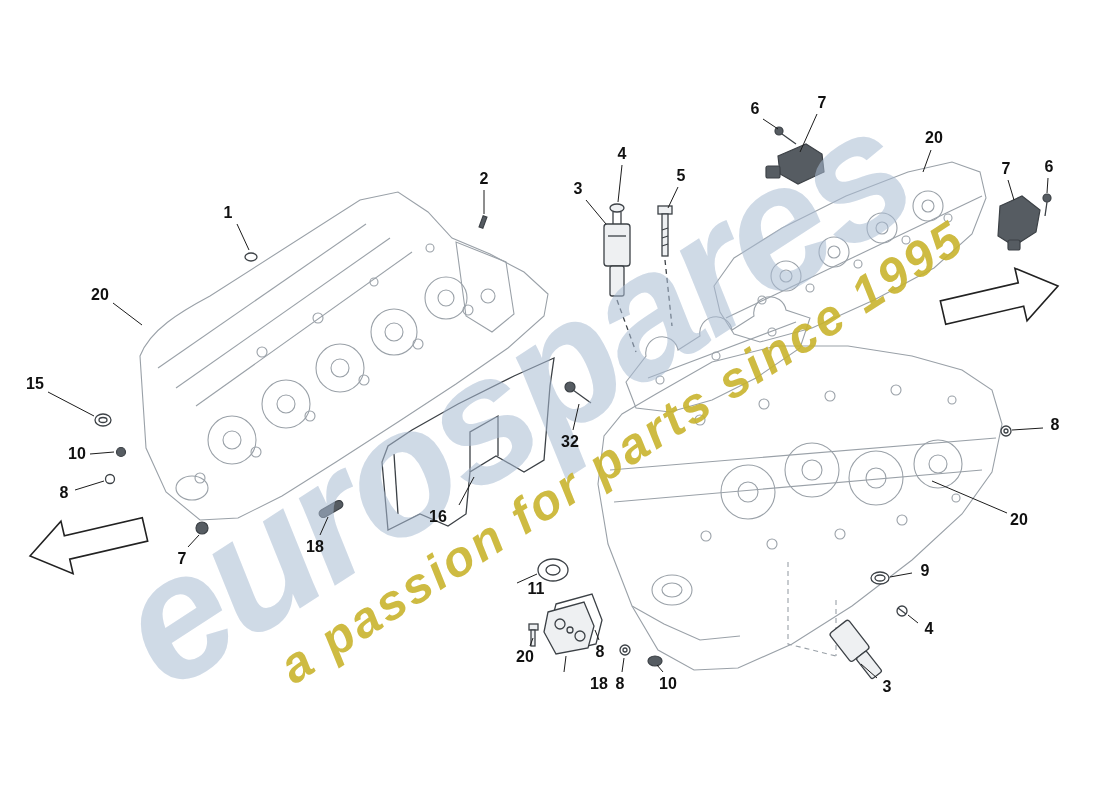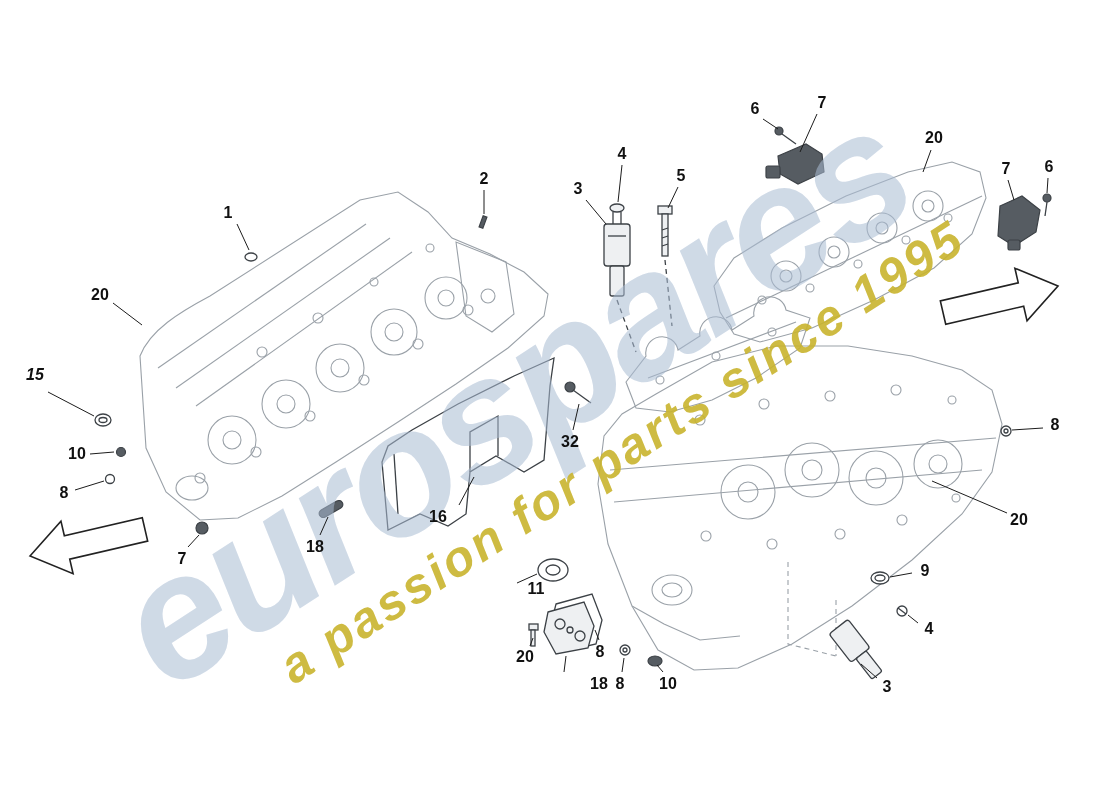--- a/index.html
+++ b/index.html
@@ -308,21 +308,21 @@
       <div class="callout" style="left: 484px; top: 179px;">2</div>
       <div class="callout" style="left: 578px; top: 189px;">3</div>
       <div class="callout" style="left: 622px; top: 154px;">4</div>
       <div class="callout" style="left: 681px; top: 176px;">5</div>
       <div class="callout" style="left: 755px; top: 109px;">6</div>
       <div class="callout" style="left: 822px; top: 103px;">7</div>
       <div class="callout" style="left: 934px; top: 138px;">20</div>
       <div class="callout" style="left: 1006px; top: 169px;">7</div>
       <div class="callout" style="left: 1049px; top: 167px;">6</div>
       <div class="callout" style="left: 100px; top: 295px;">20</div>
-      <div class="callout" style="left: 35px; top: 375px; font-style: italic;">15</div>
+      <div class="callout" style="left: 35px; top: 384px;">15</div>
       <div class="callout" style="left: 77px; top: 454px;">10</div>
       <div class="callout" style="left: 64px; top: 493px;">8</div>
       <div class="callout" style="left: 182px; top: 559px;">7</div>
       <div class="callout" style="left: 315px; top: 547px;">18</div>
       <div class="callout" style="left: 438px; top: 517px; text-align: right;">16</div>
       <div class="callout" style="left: 570px; top: 442px;">32</div>
       <div class="callout" style="left: 504px; top: 589px; margin-left: 32px;">11</div>
       <div class="callout" style="left: 525px; top: 657px;">20</div>
       <div class="callout" style="left: 560px; top: 684px; margin-left: 39px;">18</div>
       <div class="callout" style="left: 600px; top: 652px;">8</div>

